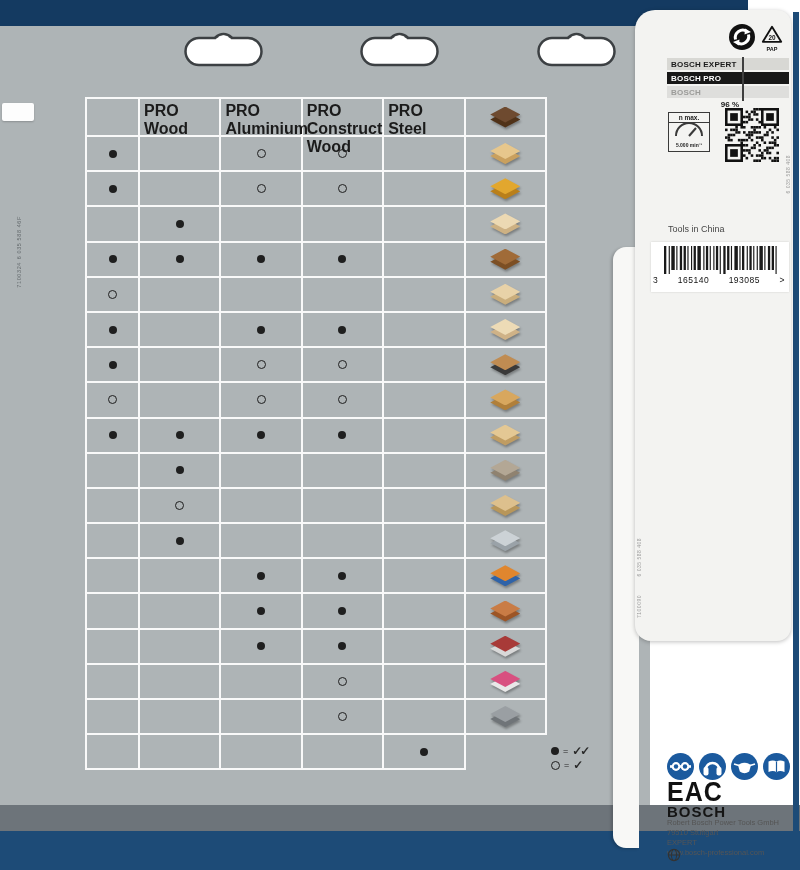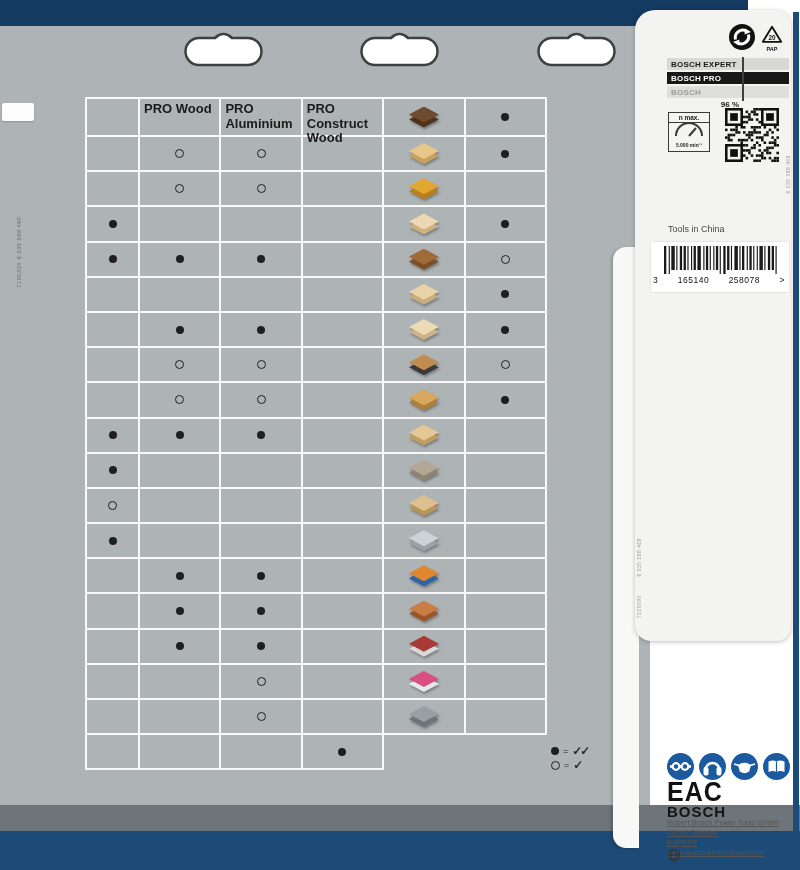--- a/index.html
+++ b/index.html
@@ -26,21 +26,21 @@
     display:grid;grid-template-columns:53px repeat(5,81.4px);
     grid-template-rows:38px repeat(18,35.2px);
     border-top:2px solid rgba(255,255,255,.92);
     border-left:2px solid rgba(255,255,255,.92);
   }
   .ctable > div{
     border-right:2px solid rgba(255,255,255,.92);
     border-bottom:2px solid rgba(255,255,255,.92);
     display:flex;align-items:center;justify-content:center;
   }
-  .hcell{font-weight:bold;font-size:13px;line-height:1.12;align-items:flex-start !important;
+  .hcell{font-weight:bold;font-size:16px;line-height:1.12;align-items:flex-start !important;
     justify-content:flex-start !important;padding:3px 2px 0 4px;box-sizing:border-box;color:#1b1b1b;}
   .dot{width:8px;height:8px;border-radius:50%;background:#1f1f1f;}
   .ring{width:7px;height:7px;border-radius:50%;border:1.6px solid #1f1f1f;background:transparent;}
   .iso{position:relative;width:36px;height:27px;filter:drop-shadow(1px 2px 1.2px rgba(0,0,0,.3));}
   .iso i{position:absolute;left:3px;width:30px;height:16px;
     clip-path:polygon(50% 0,100% 50%,50% 100%,0 50%);}
   .iso .side{top:8px;}
   .iso .top{top:3px;}
   
   .legend{position:absolute;left:551px;top:744px;font-size:11px;color:#222;}
@@ -74,21 +74,21 @@
   
   .sticker{top:232px;left:16px;width:138px;height:50px;background:#ffffff;box-shadow:0 0 2px rgba(0,0,0,.15);}
   .bars{position:absolute;left:12px;top:4px;}
   .btext{position:absolute;left:2px;top:33px;width:132px;display:flex;justify-content:space-between;
     font-size:8.5px;letter-spacing:.5px;color:#111;}
   
   .safety-row{top:743px;left:32px;display:flex;gap:5px;}
   .eac{top:766px;left:32px;font-size:25px;font-weight:900;letter-spacing:1px;color:#111;
     transform:scaleY(1.1);transform-origin:left top;font-family:"Liberation Sans",sans-serif;}
   .brandmark{top:793px;left:32px;font-size:15px;font-weight:bold;letter-spacing:1px;color:#141414;}
-  .addr{top:808px;left:32px;font-size:7.5px;line-height:1.35;color:#555;text-decoration:underline;}
+  .addr{top:808px;left:32px;font-size:7.5px;line-height:1.35;color:#555;}
   .globe{top:838px;left:32px;}
   .spine-code{position:absolute;writing-mode:vertical-rl;transform:rotate(180deg);
     font-size:5px;color:#9a9a9a;letter-spacing:.5px;}
   .spine-a{left:1px;top:528px;}
   .spine-b{left:1px;top:585px;}
   .edge-code{right:0px;top:145px;position:absolute;writing-mode:vertical-rl;transform:rotate(180deg);
     font-size:5px;color:#9a9a9a;letter-spacing:.5px;}
 </style>
 </head>
 <body>
@@ -120,20 +120,21 @@
 </svg>
 
 <span class="vtext vcode-a">6 035 588 46F</span>
 <span class="vtext vcode-b">7100324</span>
 
 <div class="ctable">
     <div class="hcell"></div>
     <div class="hcell">PRO Wood</div>
     <div class="hcell">PRO Aluminium</div>
     <div class="hcell">PRO Construct Wood</div>
+    <div class="hcell">PRO Steel</div>
     <div class="cell mat">
       <div class="iso">
         <i class="side" style="background: rgb(80, 50, 24);"></i>
         <i class="top" style="background: rgb(110, 74, 47);"></i>
       </div>
     </div>
     <div class="cell">
       <span class="dot"></span>
     </div>
     <div class="cell"></div>
@@ -611,21 +612,21 @@
         <rect x="96.4" y="0" width="3.4499999999999997" height="24" fill="#1a1a1a"></rect>
         <rect x="101.3" y="0" width="1.15" height="24" fill="#1a1a1a"></rect>
         <rect x="104.9" y="0" width="2.3" height="24" fill="#1a1a1a"></rect>
         <rect x="108.7" y="0" width="2.3" height="24" fill="#1a1a1a"></rect>
         <rect x="112.5" y="0" width="1.15" height="28" fill="#1a1a1a"></rect>
         <rect x="116.0" y="0" width="2.3" height="28" fill="#1a1a1a"></rect>
       </svg>
     <div class="btext">
       <span>3</span>
       <span>165140</span>
-      <span>258078</span>
+      <span>193085</span>
       <span>&gt;</span>
     </div>
   </div>
 
   <div class="abs safety-row">
     <svg width="27" height="27" viewBox="0 0 27 27">
       <circle cx="13.5" cy="13.5" r="13.5" fill="#1b5a9e"></circle>
       <rect x="3" y="12.2" width="21" height="2.6" fill="#fff"></rect>
       <circle cx="9" cy="13.5" r="4.4" fill="#fff"></circle>
         <circle cx="18" cy="13.5" r="4.4" fill="#fff"></circle>

